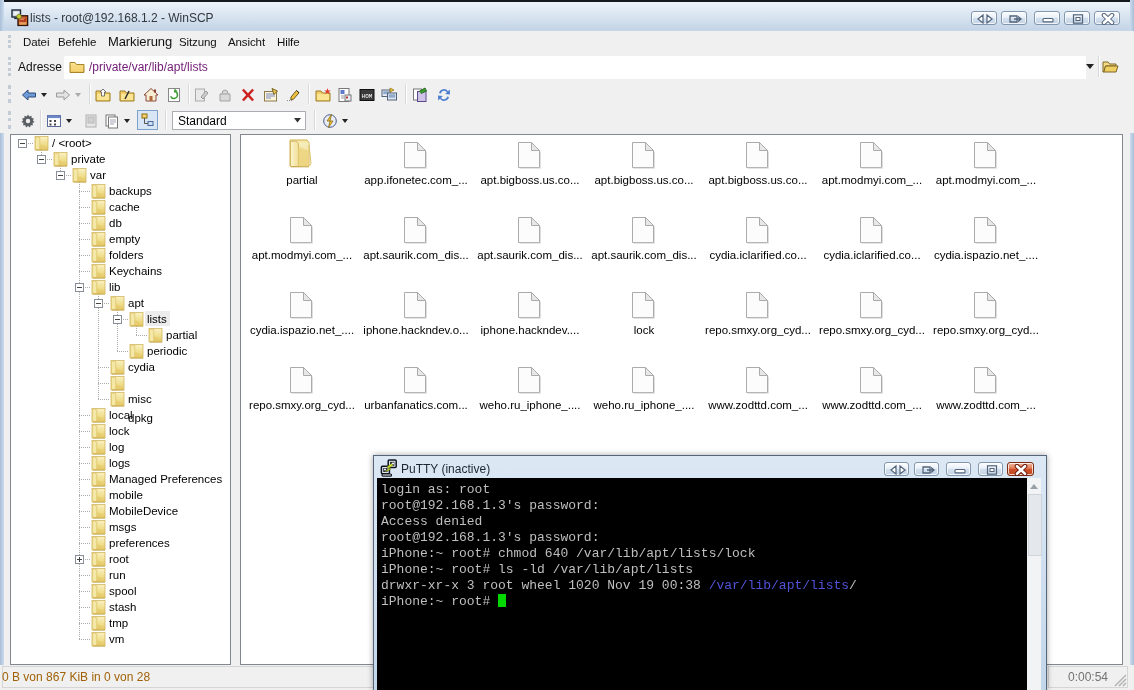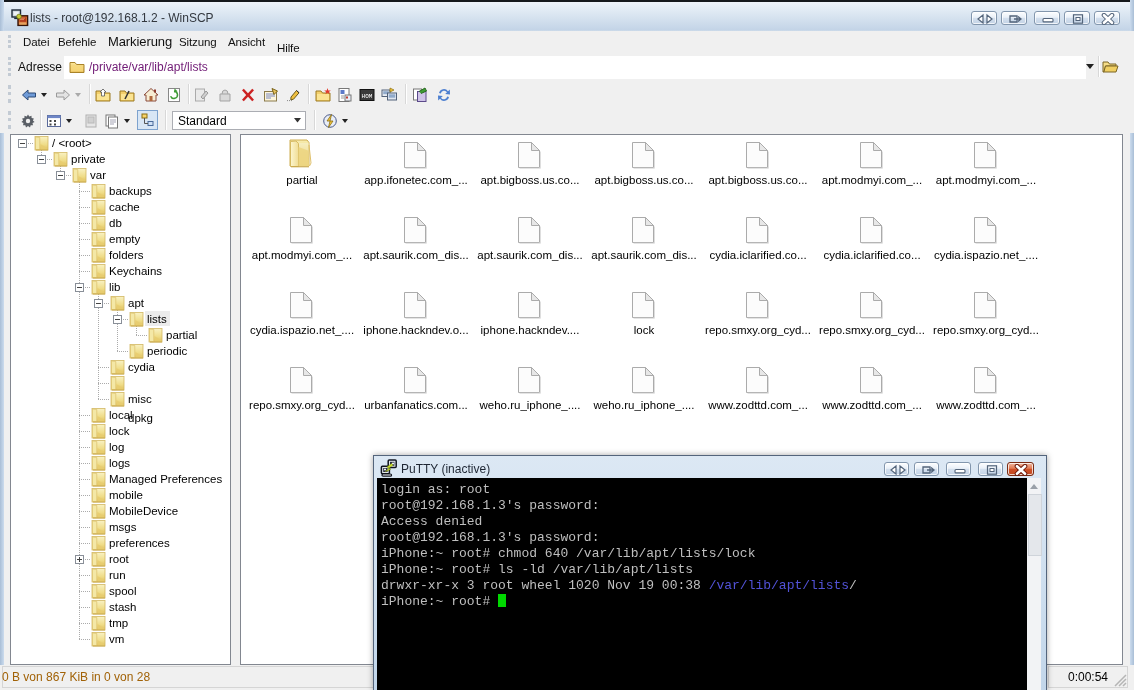--- a/index.html
+++ b/index.html
@@ -72,21 +72,21 @@
       <path d="M8 2.2 L16 9.8 M16 2.2 L8 9.8" stroke="#fff" stroke-width="2.6" stroke-linecap="round"></path>
     </svg>
   </div>
 <div class="abs" style="left:0;top:31px;width:1134px;height:21px;background:#f0f0f0;"></div>
 <div class="abs grip" style="left:8px;top:35px;height:13px;"></div>
 <div class="abs" style="left:23px;top:36px;color:#111;font-size:11.5px;line-height:12px;letter-spacing:-0.1px;white-space:pre;">Datei</div>
 <div class="abs" style="left:58px;top:36px;color:#111;font-size:11.5px;line-height:12px;letter-spacing:-0.1px;white-space:pre;">Befehle</div>
 <div class="abs" style="left:108px;top:36px;color:#111;font-size:13px;line-height:12px;letter-spacing:-0.1px;white-space:pre;">Markierung</div>
 <div class="abs" style="left:179px;top:36px;color:#111;font-size:11.5px;line-height:12px;letter-spacing:-0.1px;white-space:pre;">Sitzung</div>
 <div class="abs" style="left:228px;top:36px;color:#111;font-size:11.5px;line-height:12px;letter-spacing:-0.1px;white-space:pre;">Ansicht</div>
-<div class="abs" style="left:277px;top:42px;color:#111;font-size:11.5px;line-height:12px;letter-spacing:-0.1px;white-space:pre;">Hilfe</div>
+<div class="abs" style="left:277px;top:36px;color:#111;font-size:11.5px;line-height:12px;letter-spacing:-0.1px;white-space:pre;">Hilfe</div>
 <div class="abs" style="left:0;top:52px;width:1134px;height:29px;background:#f0f0f0;"></div>
 <div class="abs grip" style="left:8px;top:57px;height:19px;"></div>
 <div class="abs txt12" style="left:18px;top:61px;color:#111;">Adresse</div>
 <div class="abs" style="left:64px;top:56px;width:1022px;height:23px;background:#fff;"></div>
 <svg class="abs" style="left:69px;top:59px" width="16" height="16" viewBox="0 0 16 16">
     <defs>
       <linearGradient id="fgrad" x1="0" y1="0" x2="0" y2="1">
         <stop offset="0" stop-color="#fce89c"></stop>
         <stop offset="1" stop-color="#e3b54e"></stop>
       </linearGradient>
@@ -929,21 +929,21 @@
 <svg class="abs" style="left:973px;top:366px" width="25" height="28" viewBox="0 0 25 28">
  <path d="M1.5 1.5 H14.5 L22.5 9.5 V26.5 H1.5 Z" fill="#fcfcfc" stroke="#ababab"></path>
  <path d="M14.5 1.5 L22.5 9.5 H14.5 Z" fill="#e7e7e7" stroke="#ababab"></path>
  <path d="M23.5 10.5 V27.3 H2.5" fill="none" stroke="#dedede"></path>
 </svg>
 <div class="flabel" style="left:930px;top:399px;width:112px;">www.zodttd.com_...</div>
 <div class="abs" style="left:0;top:665px;width:1134px;height:25px;background:#f0f0f0;"></div>
 <div class="abs" style="left:2px;top:666px;width:372px;height:20px;border:1px solid #d5d5d5;background:#f0f0f0;"></div>
 <div class="abs txt12" style="left:2px;top:671px;color:#a16207;">0 B von 867 KiB in 0 von 28</div>
 <div class="abs" style="left:1048px;top:666px;width:78px;height:20px;border:1px solid #d5d5d5;background:#f0f0f0;"></div>
-<div class="abs txt12" style="left:1068px;top:671px;color:#000000;">0:00:54</div>
+<div class="abs txt12" style="left:1068px;top:671px;color:#737373;">0:00:54</div>
 <svg class="abs" style="left:1114px;top:674px" width="13" height="13">
 <path d="M12 1 L1 12 M12 5 L5 12 M12 9 L9 12" stroke="#b5b5b5" stroke-width="1.5"></path>
   </svg>
 <div class="abs" style="left:373px;top:455px;width:672px;height:235px;background:linear-gradient(180deg,#dce8f4 0%,#c2d6ea 100%);border:1px solid #54657c;border-bottom:none;box-shadow:0 0 6px rgba(0,0,0,.35);"></div>
 <svg class="abs" style="left:380px;top:459px" width="18" height="18" viewBox="0 0 18 18">
  <rect x="8.2" y="1" width="8" height="7.6" rx="1" fill="#e3e7ec" stroke="#10141f" stroke-width="1.5"></rect>
  <rect x="10" y="2.8" width="4.4" height="4" fill="#2a3040"></rect>
  <circle cx="13" cy="4.4" r="1" fill="#fff"></circle>
  <rect x="1.4" y="7.2" width="8" height="7.6" rx="1" fill="#e3e7ec" stroke="#10141f" stroke-width="1.5"></rect>
  <rect x="3.2" y="9" width="4.4" height="4" fill="#2a3040"></rect>

